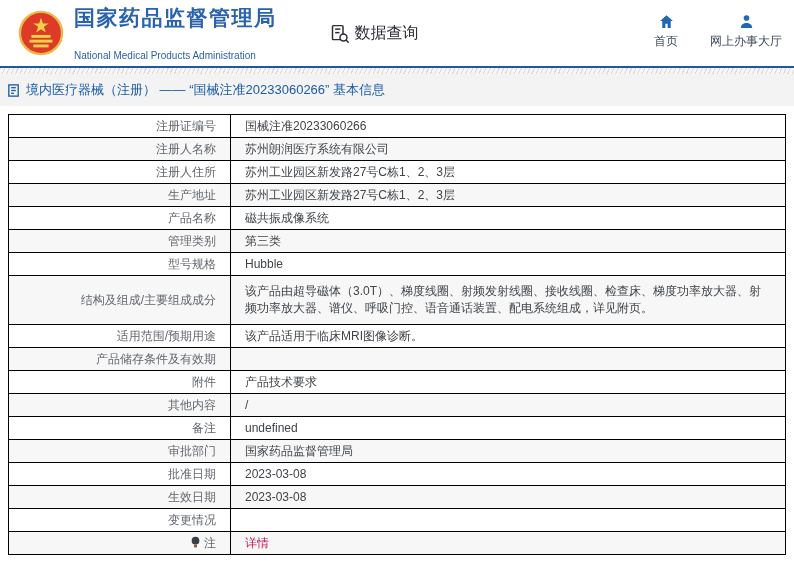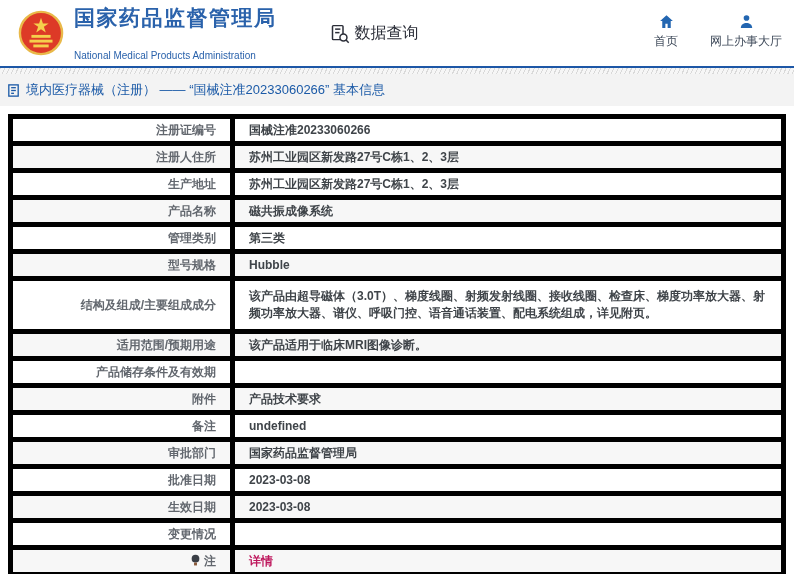--- a/index.html
+++ b/index.html
@@ -27,21 +27,21 @@
   .header-rule { height:2px; background:#1d57a6; }
   .hatch-band { height:6px;
     background:repeating-linear-gradient(115deg,#d9d9d9 0 1px,#f6f6f6 1px 4px); }
   .breadcrumb-bar { height:32px; background:#f3f3f3; display:flex; align-items:center;
                     padding-left:6px; gap:5px; font-size:13px; color:#1b5aa7; }
   .breadcrumb-bar svg { width:15px; height:15px; flex:0 0 auto; }
   
   .content { padding:8px 8px 0 8px; }
   table.detail { width:778px; border-collapse:collapse; table-layout:fixed;
                  font-size:12px; border:1px solid #c9c9c9; }
-  .detail td { border:5px solid #000000; padding:0 14px; overflow:hidden;font-weight:bold; }
+  .detail td { border:1px solid #000000; padding:0 14px; overflow:hidden; }
   .detail td.lbl { text-align:right; color:#62676e; height:22px; white-space:nowrap; }
   .detail td.val { color:#3f4449; }
   .detail tr:nth-child(even) td { background:#f7f7f7; }
   .detail tr.tall td { height:42px; line-height:17px; padding-top:3px; padding-bottom:3px; }
   .detail tr.tall td.lbl { white-space:normal; }
   .link { color:#be185d; cursor:pointer; }
   .bulb { width:11px; height:13px; vertical-align:-2px; margin-right:3px; }
 </style>
 </head>
 <body>
@@ -107,20 +107,24 @@
     <colgroup>
         <col style="width:222px">
         <col>
       </colgroup>
     <tbody>
       <tr>
         <td class="lbl">注册证编号</td>
         <td class="val">国械注准20233060266</td>
       </tr>
       <tr>
+        <td class="lbl">注册人名称</td>
+        <td class="val">苏州朗润医疗系统有限公司</td>
+      </tr>
+      <tr>
         <td class="lbl">注册人住所</td>
         <td class="val">苏州工业园区新发路27号C栋1、2、3层</td>
       </tr>
       <tr>
         <td class="lbl">生产地址</td>
         <td class="val">苏州工业园区新发路27号C栋1、2、3层</td>
       </tr>
       <tr>
         <td class="lbl">产品名称</td>
         <td class="val">磁共振成像系统</td>
@@ -141,20 +145,24 @@
         <td class="lbl">适用范围/预期用途</td>
         <td class="val">该产品适用于临床MRI图像诊断。</td>
       </tr>
       <tr>
         <td class="lbl">产品储存条件及有效期</td>
         <td class="val"></td>
       </tr>
       <tr>
         <td class="lbl">附件</td>
         <td class="val">产品技术要求</td>
+      </tr>
+      <tr>
+        <td class="lbl">其他内容</td>
+        <td class="val">/</td>
       </tr>
       <tr>
         <td class="lbl">备注</td>
         <td class="val">undefined</td>
       </tr>
       <tr>
         <td class="lbl">审批部门</td>
         <td class="val">国家药品监督管理局</td>
       </tr>
       <tr>

